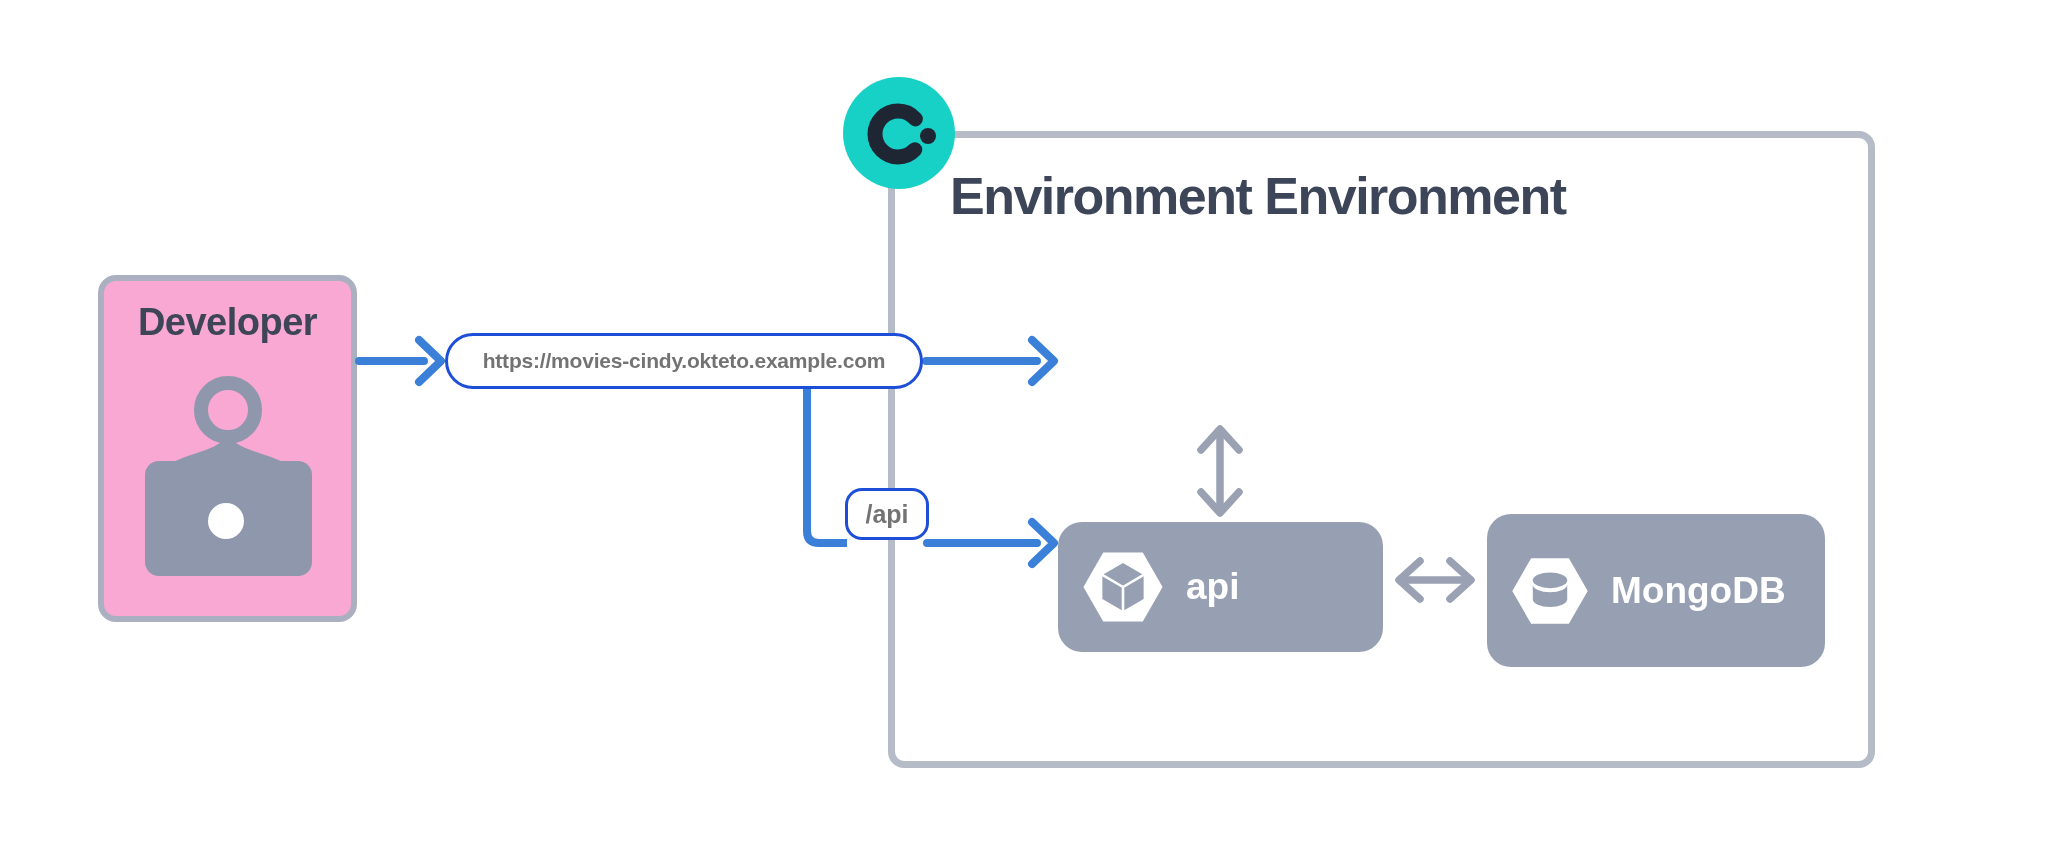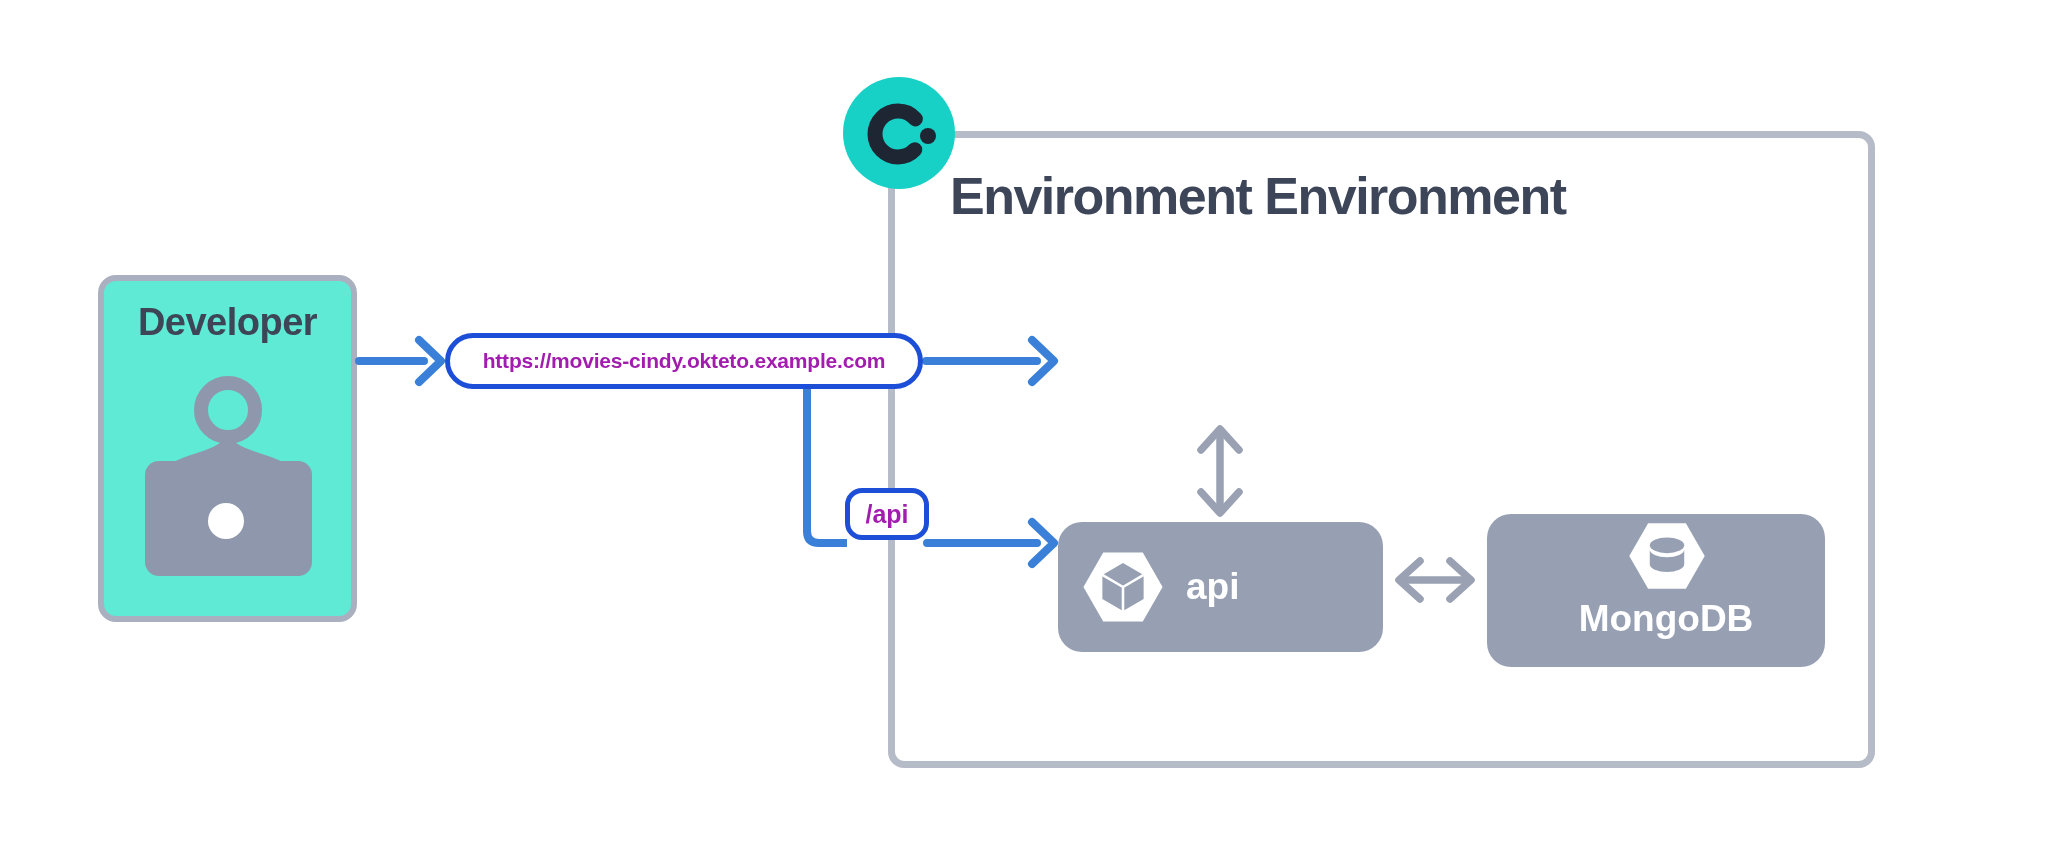--- a/index.html
+++ b/index.html
@@ -11,21 +11,21 @@
     height: 845px;
     background: #ffffff;
     overflow: hidden;
   }
 
   
   .developer-box {
     position: absolute;
     left: 98px; top: 275px;
     width: 259px; height: 347px;
-    background: #5eead4;
+    background: #f9a8d4;
     border: 6px solid #aab0bf;
     border-radius: 18px;
     z-index: 3;
     display: flex; flex-direction: column; align-items: center;
   }
   .developer-title {
     margin-top: 20px;
     font-size: 38px;
     font-weight: bold;
     color: #3d4557;
@@ -66,39 +66,39 @@
   .node {
     position: absolute;
     background: #97a0b3;
     border-radius: 24px;
     display: flex; align-items: center;
     z-index: 2;
     color: #ffffff;
   }
   .node-frontend { left: 1060px; top: 288px; width: 320px; height: 132px; }
   .node-api      { left: 1058px; top: 522px; width: 325px; height: 130px; text-align: center; }
-  .node-mongodb  { left: 1487px; top: 514px; width: 338px; height: 153px; flex-direction: column; }
+  .node-mongodb  { left: 1487px; top: 514px; width: 338px; height: 153px; }
   .node-icon { margin-left: 22px; flex: 0 0 auto; display: block; }
   .node-label {
     margin-left: 20px;
     font-size: 37px;
     font-weight: bold;
     color: #ffffff;
     letter-spacing: 0px;
     white-space: nowrap;
   }
 
   
   .pill {
     position: absolute;
     background: #ffffff;
-    border: 5px solid #1d4ed8;
+    border: 3px solid #1d4ed8;
     display: flex; align-items: center; justify-content: center;
     z-index: 5;
-    color: #a21caf;
+    color: #737373;
     font-weight: bold;
   }
   .url-pill {
     left: 445px; top: 333px;
     width: 478px; height: 56px;
     border-radius: 28px;
     font-size: 21px;
     letter-spacing: -0.2px;
     white-space: nowrap;
   }

